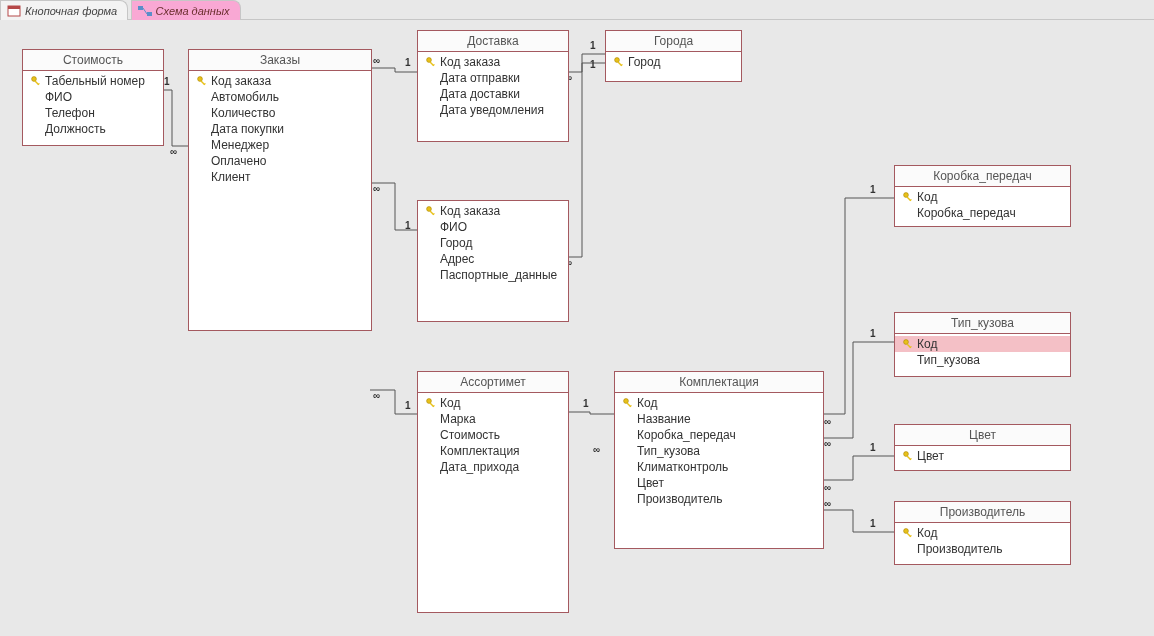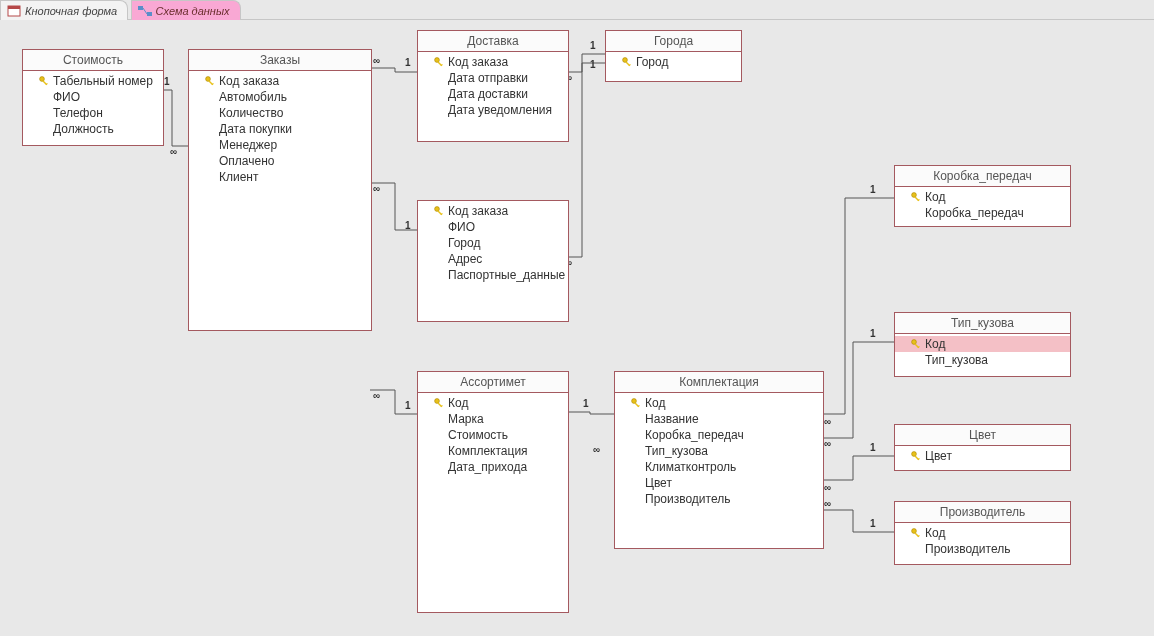--- a/index.html
+++ b/index.html
@@ -7,21 +7,21 @@
   
   .tabstrip{position:absolute;left:0;top:0;right:0;height:19px;background:#e8e8e8;border-bottom:1px solid #c6c6c6;}
   .tab{display:inline-flex;align-items:center;height:19px;padding:0 10px 0 6px;background:#f3f3f3;border:1px solid #c6c6c6;border-bottom:none;border-top-right-radius:8px;margin-right:-1px;font-size:11px;color:#444;vertical-align:bottom;font-style:italic;}
   .tab.active{background:#f9a8d4;color:#6a2d2d;}
   .tab svg,.tab .ticon{width:14px;height:12px;margin-right:4px;flex:0 0 auto;}
   .canvas{position:absolute;left:0;top:20px;right:0;bottom:0;background:#e8e8e8;}
   
   .tbl{position:absolute;background:#fff;border:1px solid #a4595f;box-shadow:0 0 0 0;}
   .tbl .hdr{text-align:center;padding:3px 6px;border-bottom:1px solid #a4595f;font-weight:400;color:#555;background:#fbfbfb;}
   .tbl .body{padding:2px 0;}
-  .row{display:flex;align-items:center;height:16px;padding:0 14px;}
+  .row{display:flex;align-items:center;height:16px;padding:0 6px;}
   .row.sel{background:#f4c0c6;}
   .key{width:14px;height:14px;flex:0 0 14px;display:inline-flex;align-items:center;justify-content:center;color:#caa90e;font-size:11px;}
   .lbl{margin-left:2px;white-space:nowrap;}
   .edge-label{position:absolute;font-size:10px;font-weight:bold;color:#333;background:transparent;user-select:none;}
   svg.wires{position:absolute;left:0;top:0;width:100%;height:100%;pointer-events:none;}
   svg.wires path{stroke:#555;stroke-width:1;fill:none;}
 </style>
 </head>
 <body>
 

